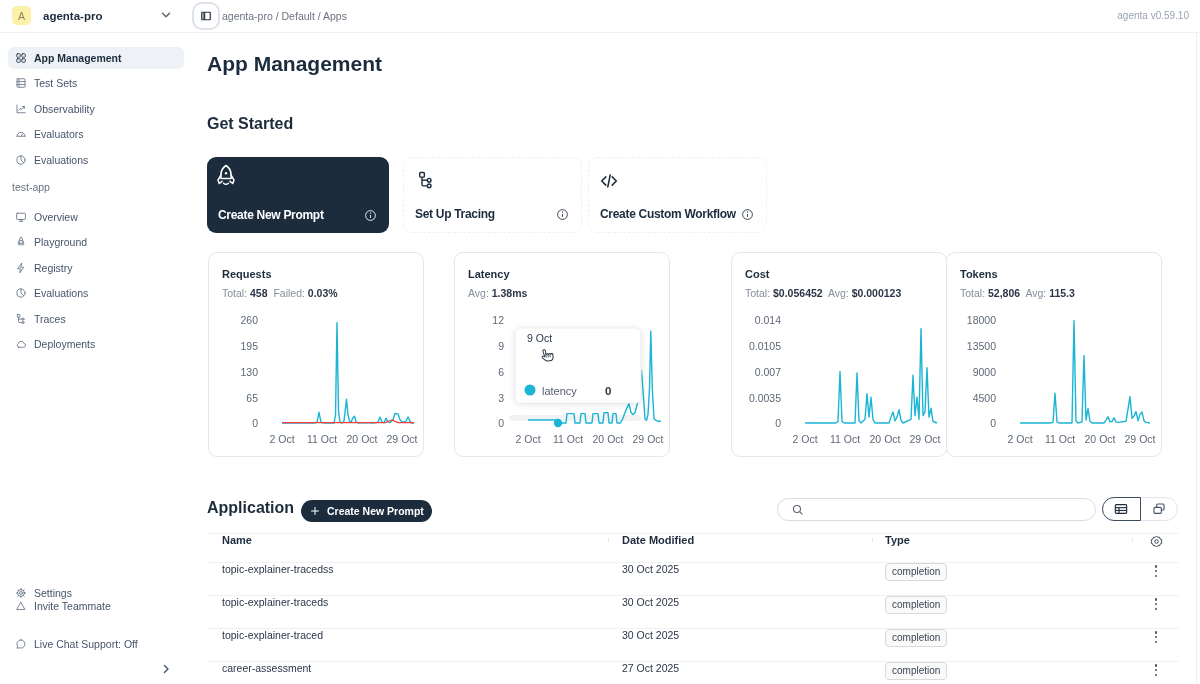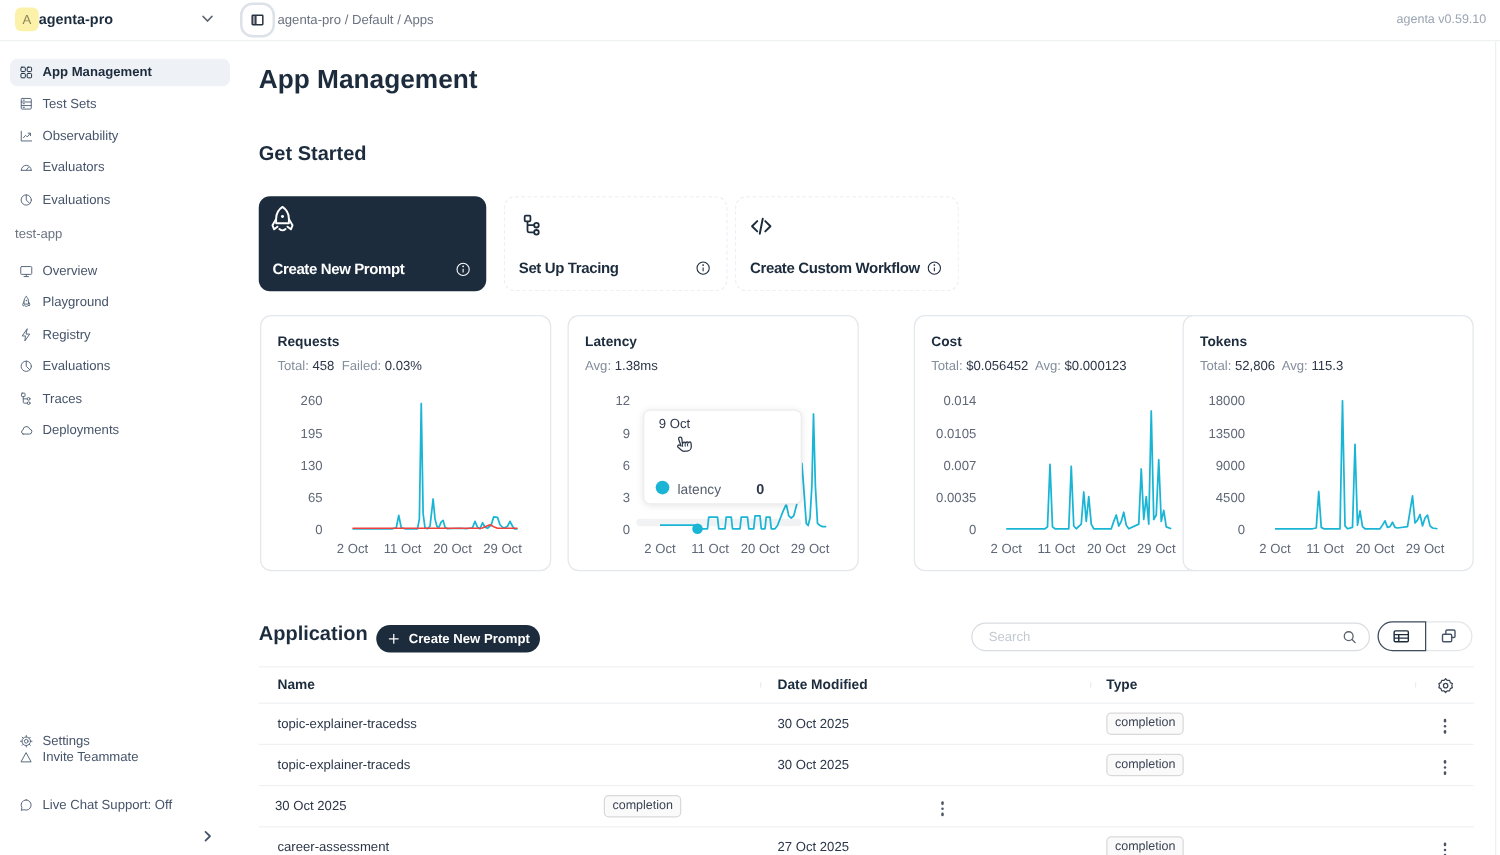--- a/index.html
+++ b/index.html
@@ -1,21 +1,21 @@
 <!DOCTYPE html>
 <html><head>
 <meta charset="utf-8">
 <style>
 *{margin:0;padding:0;box-sizing:border-box}
 html,body{width:1200px;height:684px;overflow:hidden;background:#fff;font-family:"Liberation Sans",sans-serif;color:#1c2c3d}
 svg{display:block}
 .hdr{position:absolute;top:0;left:0;width:1200px;height:33px;border-bottom:1px solid #f0f1f3;background:#fff;z-index:5}
 .ws{position:absolute;left:12px;top:6px;display:flex;align-items:center}
 .ava{width:19px;height:19px;border-radius:5px;background:#fbf1a9;color:#8d8457;font-size:10.5px;display:flex;align-items:center;justify-content:center}
-.wsname{margin-left:0;font-size:11.5px;font-weight:bold;color:#1c2c3d}
+.wsname{margin-left:12px;font-size:11.5px;font-weight:bold;color:#1c2c3d}
 .chev{position:absolute;left:160px;top:9px}
 .togglebtn{position:absolute;left:192px;top:2px;width:28px;height:28px;border:2.5px solid #dde2e8;border-radius:10px;background:#fff;display:flex;align-items:center;justify-content:center}
 .crumb{position:absolute;left:222px;top:10px;font-size:10.5px;color:#6b7280}
 .version{position:absolute;right:11px;top:10px;font-size:10px;color:#9aa4b2}
 
 .side{position:absolute;top:33px;left:0;width:185px;height:651px;background:#fff}
 .sitem{position:absolute;left:8px;width:176px;height:22px;display:flex;align-items:center;border-radius:6px;color:#46546a;font-size:10.5px}
 .sitem .ic{width:12px;height:12px;margin-left:7px;margin-right:7px;flex:0 0 auto}
 .sitem.act{background:#eef1f6;color:#1c2c3d;font-weight:bold}
 .sgroup{position:absolute;left:12px;font-size:10.5px;color:#6b7280}
@@ -25,38 +25,38 @@
 h2{font-size:16px;font-weight:bold;color:#1c2c3d}
 .h2gs{position:absolute;left:22px;top:82px}
 
 .gcard{position:absolute;top:124px;width:182px;height:76px;border-radius:9px;padding:12px}
 .gcard .t{position:absolute;left:11px;bottom:11px;font-size:12px;font-weight:bold;letter-spacing:-0.3px;white-space:nowrap}
 .gcard .info{position:absolute;right:12px;bottom:11px}
 .gc1{left:22px;background:#1c2c3d;color:#fff}
 .gc2{left:218px;width:179px;border:1px dashed #edf0f4;color:#1c2c3d}
 .gc3{left:403px;width:179px;border:1px dashed #edf0f4;color:#1c2c3d}
 
-.scard{position:absolute;top:219px;width:233px;height:205px;border:1px solid #e4e8ec;border-radius:9px;background:#fff}
+.scard{position:absolute;top:219px;width:216px;height:205px;border:1px solid #e4e8ec;border-radius:9px;background:#fff}
 .scard .ti{position:absolute;left:13px;top:15px;font-size:11px;font-weight:bold;color:#1c2c3d}
 .scard .sub{position:absolute;left:13px;top:34px;font-size:10.5px;color:#848e9c}
-.scard .sub b{color:#2b3648;font-weight:normal}
+.scard .sub b{color:#2b3648;font-weight:bold}
 .sc1{left:23px}.sc2{left:269px}.sc3{left:546px}.sc4{left:761px}
 .axis{font-size:10.5px;fill:#5f6877}
 
 .approw{position:absolute;top:464px;left:22px;right:21px;height:26px}
 .apph2{position:absolute;left:0;top:2px}
 .newbtn{position:absolute;left:94px;top:3px;height:22px;border-radius:11px;background:#1c2c3d;color:#fff;font-size:10.5px;font-weight:bold;display:flex;align-items:center;padding:0 8px;white-space:nowrap}
 .search{position:absolute;right:83px;width:319px;top:1px;height:23px;border:1px solid #d9dde1;border-radius:12px;display:flex;align-items:center;padding:0 9px 0 13px;background:#fff}
 .search .ph{flex:1;font-size:10.5px;color:#c3c9d1}
 .vtoggle{position:absolute;right:1px;top:0;width:76px;height:24px;border:1px solid #e2e6ea;border-radius:12px;display:flex}
 .vtoggle .vt{flex:1;display:flex;align-items:center;justify-content:center}
 .vtoggle .vt.sel{border:1.5px solid #3f4c5e;border-radius:12px 0 0 12px;margin:-1px 0 -1px -1px;background:#fff}
 
 .tbl{position:absolute;left:22px;top:500px;width:972px}
-.trow{display:flex;height:33px;align-items:center;border-bottom:1px solid #f0f1f3;font-size:10.5px;color:#2b3648}
+.trow{display:flex;height:33px;align-items:flex-start;border-bottom:1px solid #f0f1f3;font-size:10.5px;color:#2b3648}
 .trow.head{height:30px;font-weight:bold;font-size:11px;color:#1c2c3d;border-top:1px solid #f0f1f3}
 .c1{width:402px;padding-left:15px}
 .c2{width:264px;padding-left:13px}
 .c3{width:260px;padding-left:12px}
 .c4{width:46px;display:flex;justify-content:center}
 .head .c1,.head .c2,.head .c3{position:relative}
 .head .c1:after,.head .c2:after,.head .c3:after{content:"";position:absolute;right:0;top:4px;bottom:4px;width:1px;background:#e9ebee}
 .tag{display:inline-block;border:1px solid #d9d9d9;background:#fafafa;border-radius:4px;font-size:10px;color:#3b4454;padding:2px 6px 3px}
 .dots{display:flex;flex-direction:column;gap:2.2px;align-items:center;position:relative;top:2px}.dots i{width:2.6px;height:2.6px;border-radius:50%;background:#4b5563}
 </style>
@@ -314,21 +314,20 @@
       </svg>
   </div>
 
   <div class="approw">
     <h2 class="apph2">Application</h2>
     <div class="newbtn"><svg width="12" height="12" viewBox="0 0 24 24" fill="none" stroke="#fff" stroke-width="2" stroke-linecap="round" style="margin-right:6px">
           <line x1="12" y1="5" x2="12" y2="19"></line>
           <line x1="5" y1="12" x2="19" y2="12"></line>
         </svg>Create New Prompt</div>
     <div class="search">
-        <span class="ph">Search</span>
       <svg width="13" height="13" viewBox="0 0 24 24" fill="none" stroke="#5b6570" stroke-width="2" stroke-linecap="round">
           <circle cx="11" cy="11" r="6.5"></circle>
           <line x1="16" y1="16" x2="20.5" y2="20.5"></line>
         </svg>
     </div>
     <div class="vtoggle">
       <div class="vt sel">
           <svg width="16" height="16" viewBox="0 0 24 24" fill="none" stroke="#1c2c3d" stroke-width="1.7">
             <rect x="3.5" y="5.5" width="17" height="13" rx="1.5"></rect>
             <line x1="3.5" y1="10" x2="20.5" y2="10"></line>
@@ -375,20 +374,21 @@
         <div class="c3"><span class="tag">completion</span></div>
         <div class="c4">
           <div class="dots">
             <i></i>
             <i></i>
             <i></i>
           </div>
         </div>
       </div>
     <div class="trow">
+        <div class="c1">topic-explainer-traced</div>
         <div class="c2">30 Oct 2025</div>
         <div class="c3"><span class="tag">completion</span></div>
         <div class="c4">
           <div class="dots">
             <i></i>
             <i></i>
             <i></i>
           </div>
         </div>
       </div>

